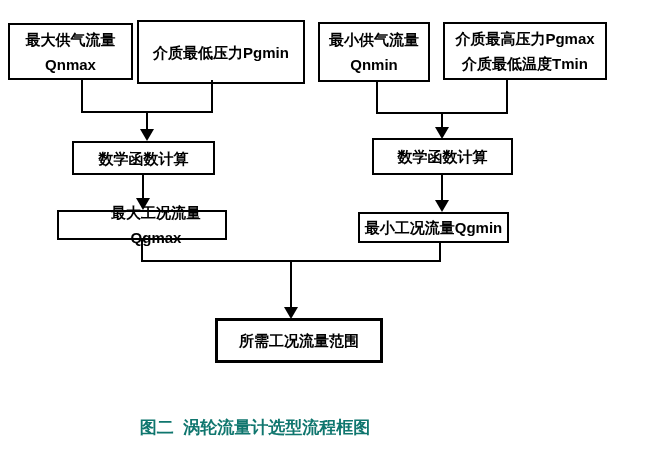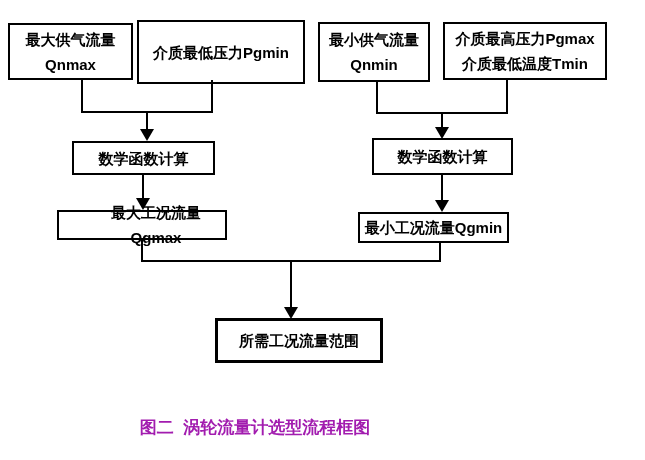--- a/index.html
+++ b/index.html
@@ -50,21 +50,21 @@
   }
   .caption {
     position: absolute;
     left: 0;
     top: 416px;
     width: 510px;
     text-align: center;
     font-weight: bold;
     font-size: 17px;
     white-space: pre;
-    color: #a21caf;
+    color: #0f766e;
   }
 </style>
 </head>
 <body>
 
 <div id="canvas">
 
   <div class="node" style="left:8px; top:23px; width:125px; height:57px;">
     <span>最大供气流量</span>
     <span>Qnmax</span>

